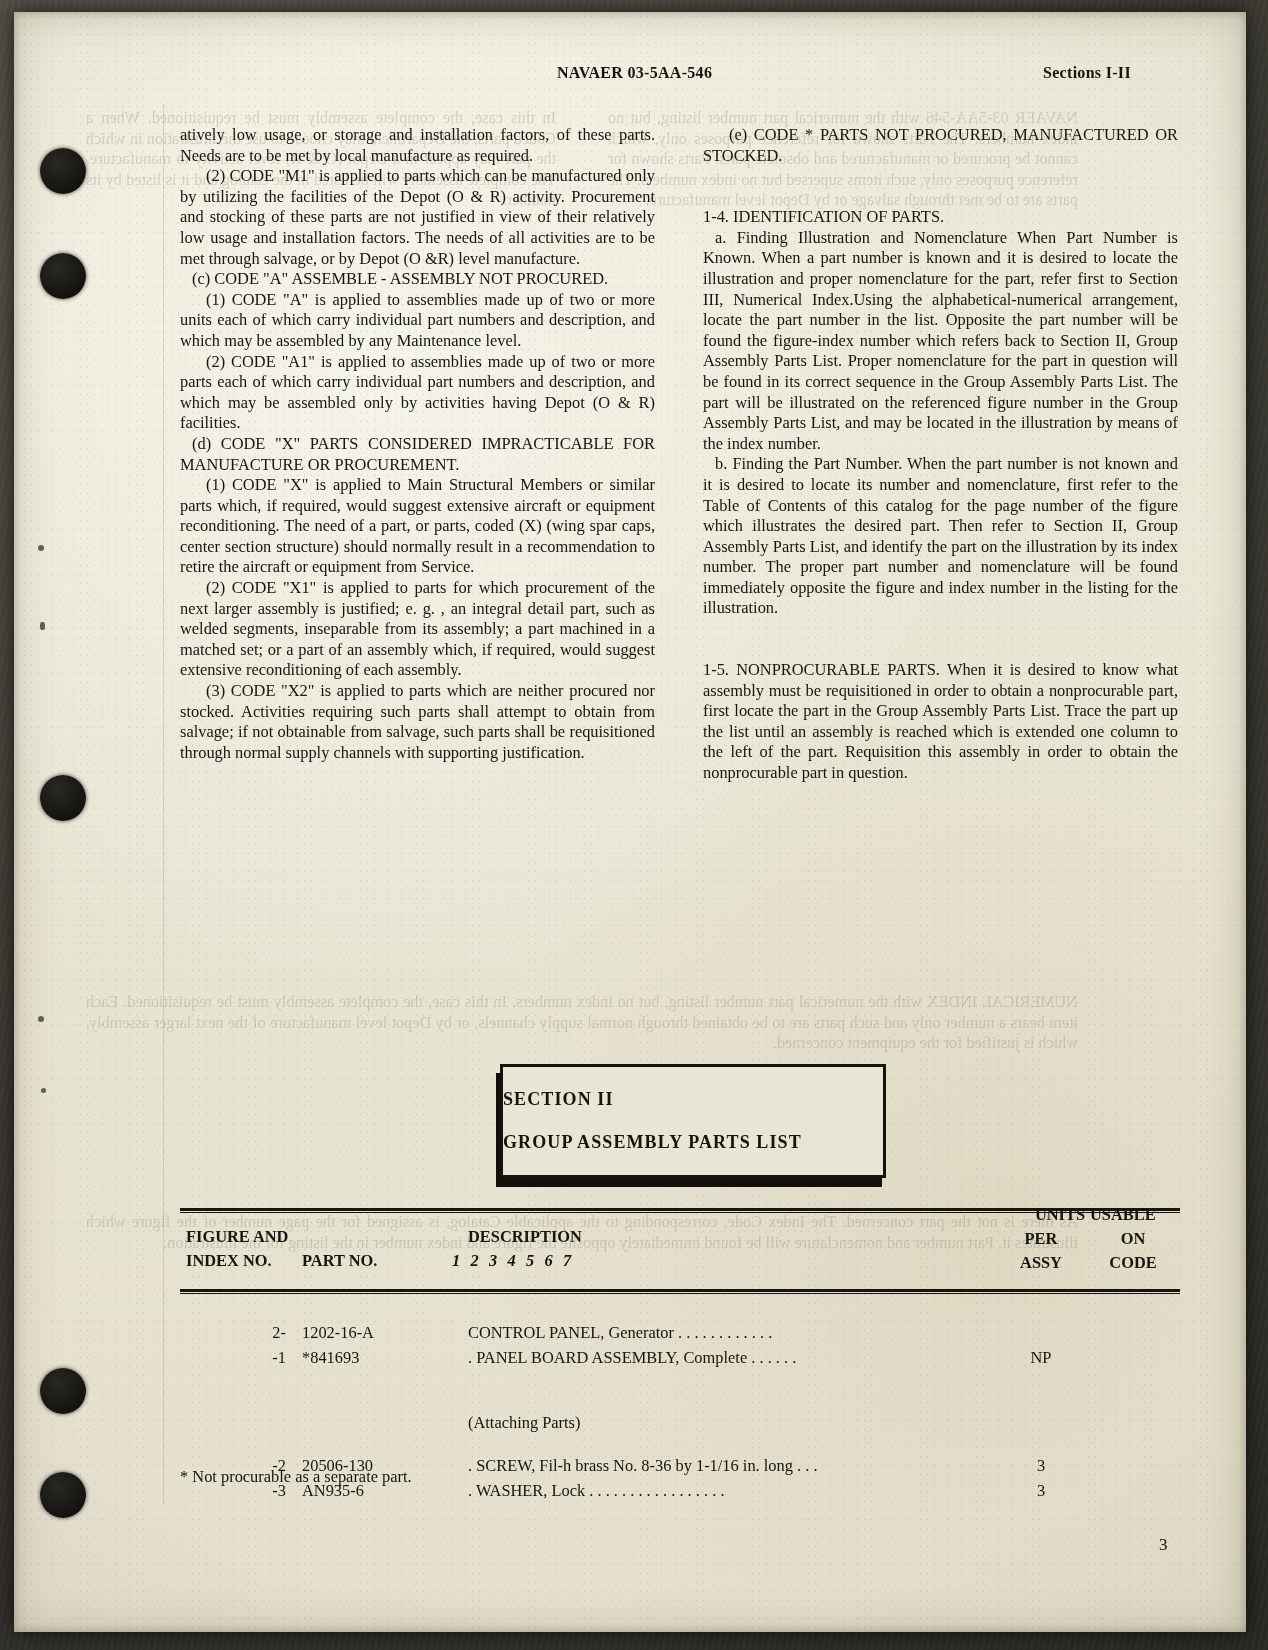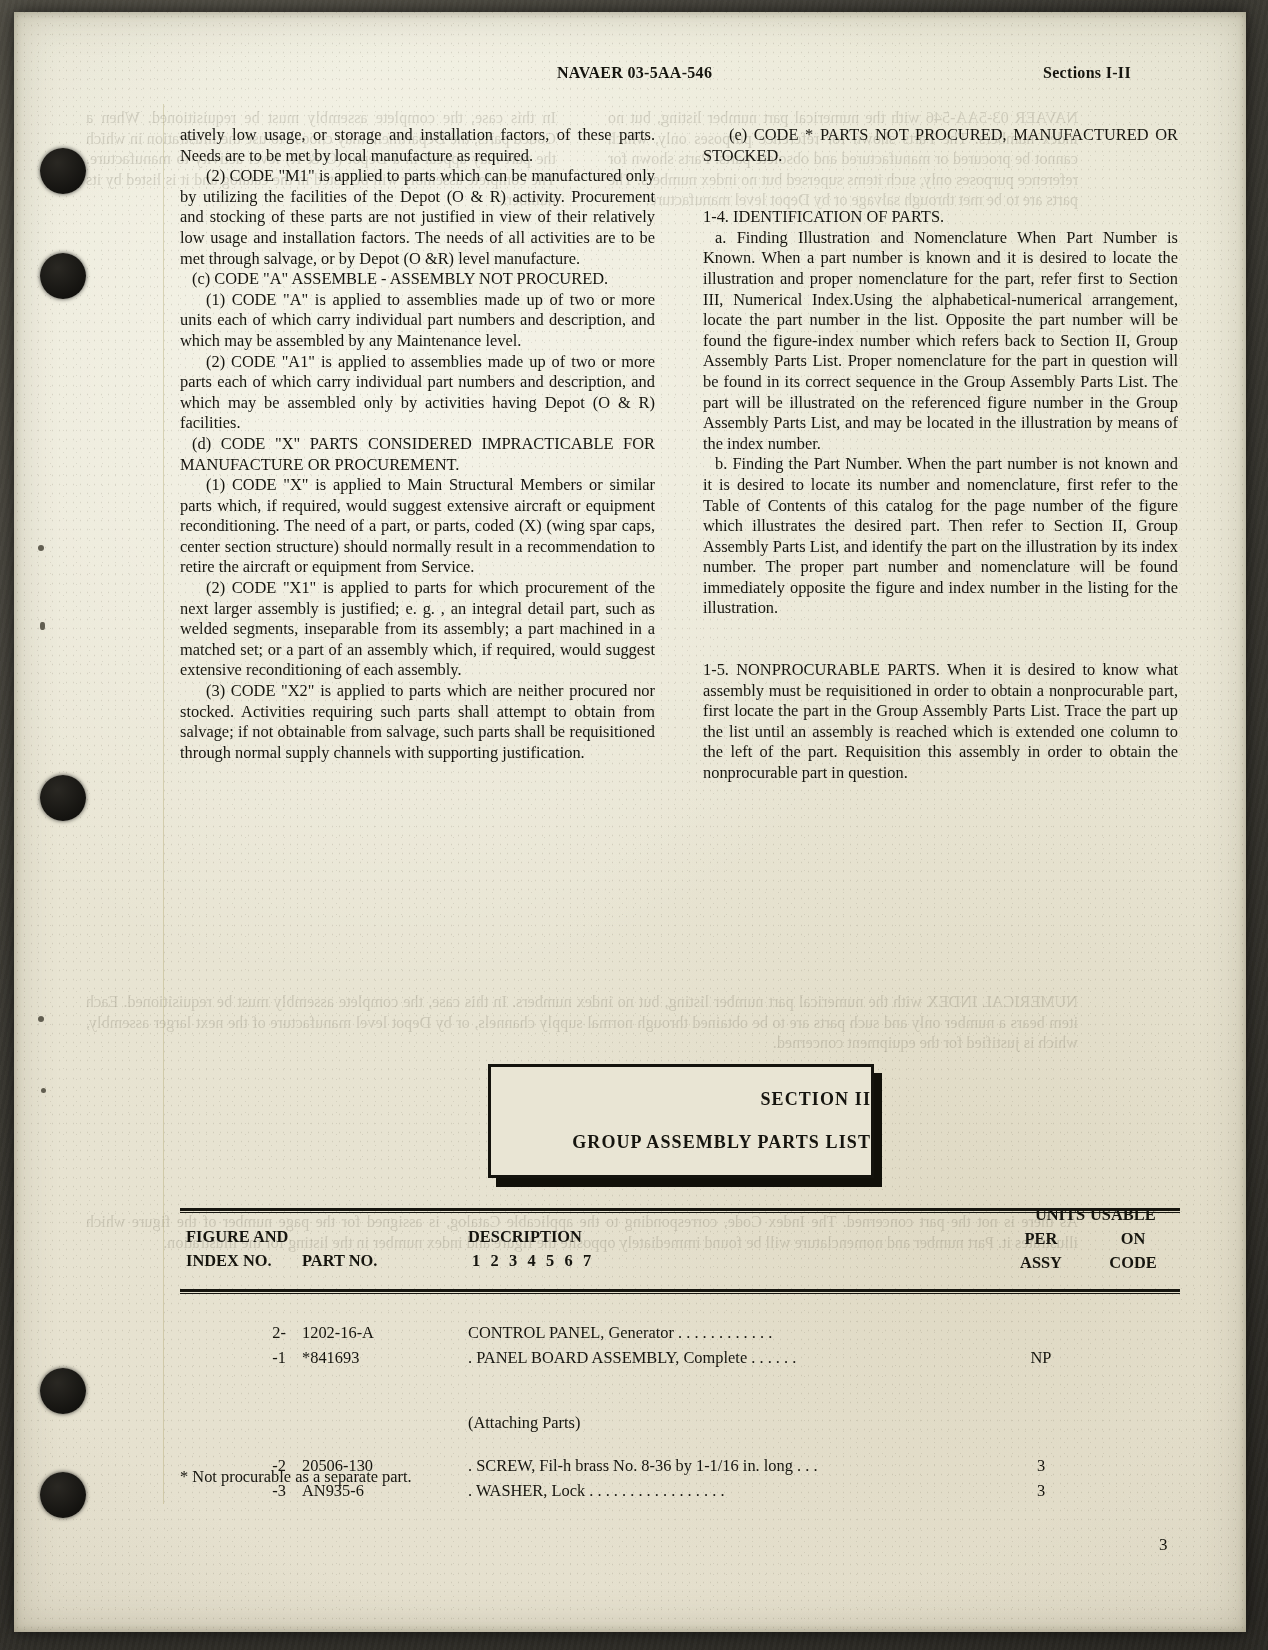--- a/index.html
+++ b/index.html
@@ -101,46 +101,46 @@
 
   
   #section-banner{
     position:absolute;left:474px;top:1052px;width:386px;height:114px;
   }
   #section-banner .shadow{
     position:absolute;left:8px;top:9px;width:100%;height:100%;
     background:#111009;
   }
   #section-banner .boxface{
-    position:absolute;left:0;top:0;width:100%;height:100%;
+    position:absolute;left:12px;top:0;width:100%;height:100%;
     background:#e9e5d4;border:3px solid #14130d;
     box-sizing:border-box;
     display:flex;flex-direction:column;
-    align-items:flex-end;justify-content:center;gap:22px;
+    align-items:flex-start;justify-content:center;gap:22px;
   }
   #section-banner .line1{font-weight:bold;font-size:18px;letter-spacing:1.1px;}
   #section-banner .line2{font-weight:bold;font-size:18px;letter-spacing:1.1px;}
 
   
   #parts-table{
     position:absolute;left:166px;top:1196px;width:1000px;
     font-size:16.4px;
   }
   .rule-heavy{
     height:0;border-top:3px solid #16150f;border-bottom:1px solid #16150f;
     padding-top:1px;margin:0;
   }
   #tbl-head{position:relative;height:62px;margin-top:14px;}
   .th{position:absolute;font-weight:bold;white-space:nowrap;}
   .th.r2{top:24px;}
   #th-fig1{left:6px;top:0;}
   #th-fig2{left:6px;text-align:right;}
   #th-part{left:122px;}
   #th-desc1{left:288px;top:0;}
-  #th-desc2{left:292px;letter-spacing:3.1px;font-weight:bold;}
+  #th-desc2{left:272px;letter-spacing:3.1px;font-weight:bold;font-style:italic;}
   #th-units{left:843px;top:-22px;text-align:center;width:74px;}
   #th-per{left:824px;top:2px;text-align:center;width:74px;}
   #th-assy{left:824px;top:26px;text-align:center;width:74px;}
   #th-usable{left:910px;top:-22px;text-align:left;width:86px;}
   #th-on{left:910px;top:2px;text-align:center;width:86px;}
   #th-code{left:910px;top:26px;text-align:center;width:86px;}
 
   #tbl-body{position:relative;margin-top:11px;}
   .trow{position:relative;height:25px;white-space:nowrap;}
   .c-index{position:absolute;left:0;width:106px;text-align:right;}

